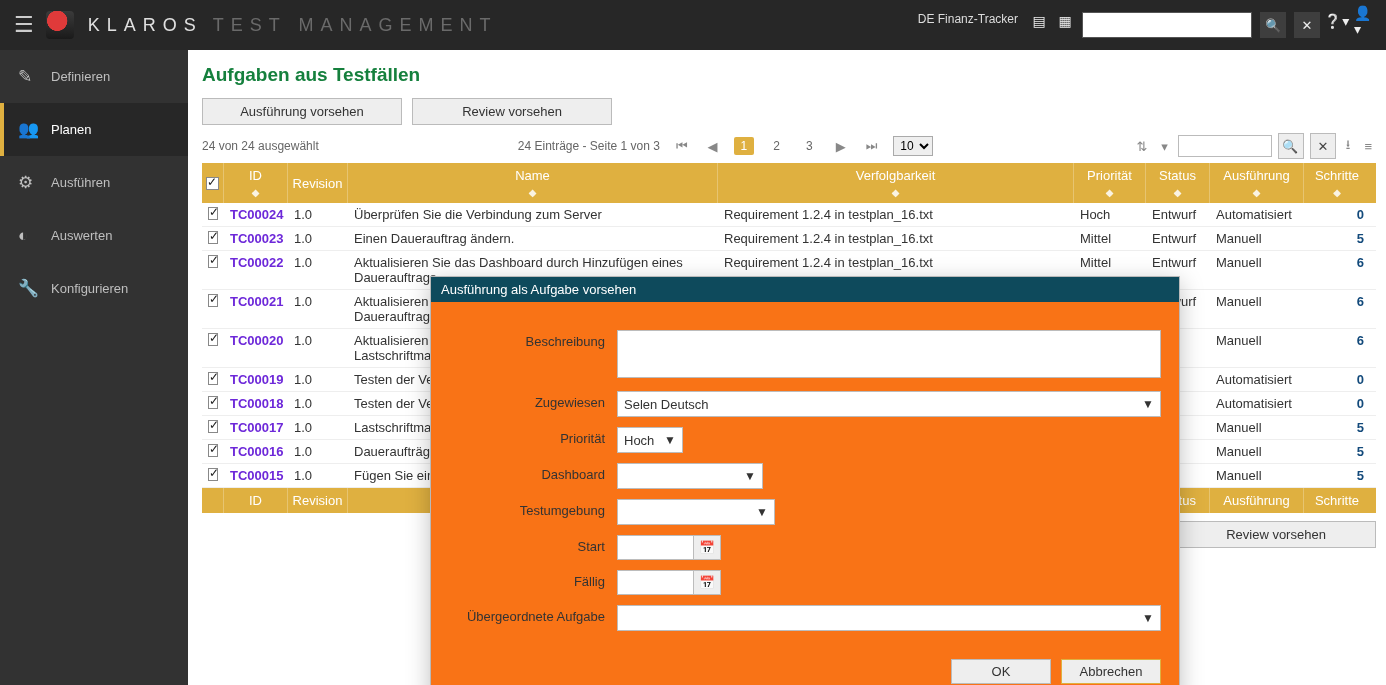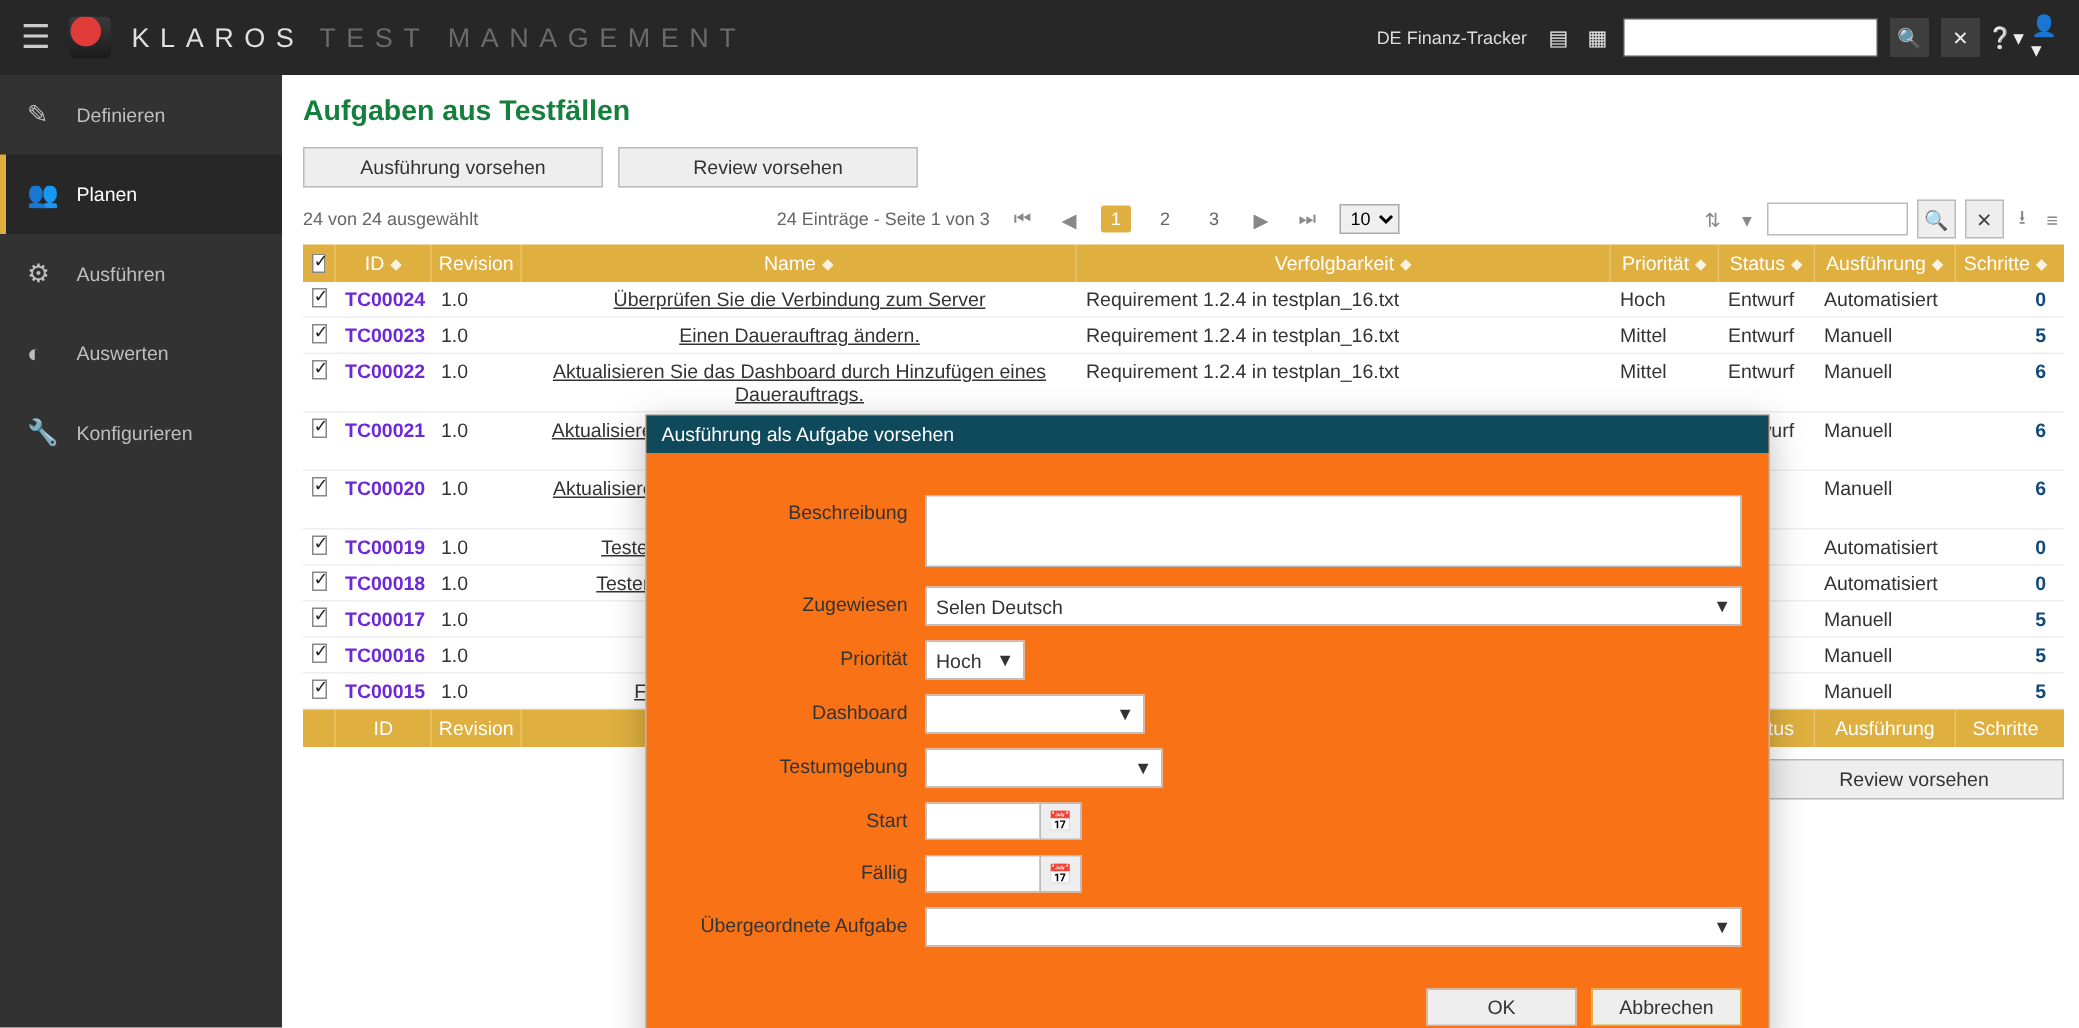--- a/index.html
+++ b/index.html
@@ -3,21 +3,21 @@
 <meta charset="utf-8">
 <style>
 * { box-sizing: border-box; margin: 0; padding: 0; }
 body { font-family: "Helvetica Neue", Arial, sans-serif; font-size: 13px; background: #fff; color: #333; overflow: hidden; }
 .topbar { height: 50px; background: #272727; display: flex; align-items: center; padding: 0 14px; }
 .hamburger { color: #ccc; font-size: 22px; margin-right: 12px; cursor: pointer; }
 .logo-icon { width: 28px; height: 28px; background: radial-gradient(circle at 40% 35%, #e03a3a 0 40%, transparent 42%), linear-gradient(180deg,#3b3b3b,#1a1a1a); border-radius: 4px; margin-right: 14px; position: relative; }
 .brand { color: #e0e0e0; font-weight: 400; letter-spacing: 7px; font-size: 18px; }
 .brand-light { color: #6a6a6a; letter-spacing: 7px; font-size: 18px; margin-left: 10px; }
 .topbar-spacer { flex: 1; }
-.top-right { display: flex; align-items: center; gap: 8px; color: #ccc; }
+.top-right { display: flex; gap: 8px; color: #ccc; }
 .proj-label { color: #ddd; font-size: 12px; margin-right: 4px; }
 .top-ico { width: 18px; height: 18px; display: inline-flex; align-items: center; justify-content: center; color: #eee; font-size: 14px; cursor: pointer; }
 .searchbox { width: 170px; height: 26px; background: #fff; border: 1px solid #555; }
 .sq-btn { width: 26px; height: 26px; background: #3e3e3e; display: inline-flex; align-items: center; justify-content: center; color: #eee; font-size: 13px; cursor: pointer; }
 .sidebar { position: absolute; top: 50px; bottom: 0; left: 0; width: 188px; background: #323232; }
 .side-item { display: flex; align-items: center; gap: 15px; padding: 0 18px; height: 53px; color: #bfbfbf; cursor: pointer; }
 .side-item.active { background: #272727; border-left: 4px solid #dfb040; color: #fff; padding-left: 14px; }
 .side-ico { font-size: 17px; width: 18px; }
 .main { position: absolute; left: 188px; right: 0; top: 50px; bottom: 0; padding: 14px 10px 10px 14px; }
 .page-title { font-size: 19px; font-weight: 600; color: #15803d; margin-bottom: 12px; }
@@ -25,37 +25,37 @@
 .btn { border: 1px solid #bbb; background: #eee; padding: 5px 22px; font-size: 13px; cursor: pointer; min-width: 200px; text-align: center; }
 .listbar { display: flex; align-items: center; color: #666; font-size: 12px; padding: 4px 0; }
 .listbar .center { flex: 1; text-align: center; display: flex; align-items: center; justify-content: center; gap: 12px; }
 .pager-ico { color: #888; font-size: 13px; cursor: pointer; padding: 0 4px; }
 .page-num { padding: 2px 7px; border-radius: 2px; cursor: pointer; }
 .page-num.cur { background: #dfb040; color: #fff; }
 .perpage { border: 1px solid #aaa; font-size: 12px; padding: 1px 2px; }
 .listbar-right { display: flex; align-items: center; gap: 6px; }
 .filterbox { width: 94px; height: 22px; border: 1px solid #bbb; }
 .thead, .tfoot { display: flex; background: #dfb040; color: #fff; font-size: 13px; align-items: stretch; }
-.th { padding: 5px 6px; border-right: 1px solid rgba(255,255,255,.25); display: flex; align-items: center; justify-content: center; gap: 4px; cursor: pointer; }
+.th { padding: 5px 6px; border-right: 1px solid rgba(255,255,255,.25); display: flex; align-items: center; justify-content: center; gap: 4px; cursor: pointer; flex-direction: column; }
 .th:last-child{border-right:none;}
 .col-chk { width: 22px; justify-content: center; }
 .col-id { width: 64px; }
 .col-rev { width: 60px; }
 .col-name { width: 370px; justify-content: center; }
 .col-trace { width: 356px; justify-content: center; }
 .col-prio { width: 72px; }
 .col-stat { width: 64px; }
 .col-exec { width: 94px; }
 .col-steps { width: 66px; }
 .sort { font-size: 10px; opacity: .85; }
 .tr { display: flex; border-bottom: 1px solid #eee; font-size: 13px; }
 .tr > div { padding: 4px 6px; }
 .tr .col-chk { display: flex; align-items: flex-start; justify-content: center; }
 .tr .col-id { color: #6d28d9; font-weight: 600; cursor: pointer; }
-.tr .col-name { text-align: center; justify-content: flex-start; text-decoration: underline; }
+.tr .col-name { text-align: left; justify-content: flex-start; }
 .tr .col-trace { text-align: left; justify-content: flex-start; }
 .tr .col-steps { color: #134a7b; font-weight: 600; text-align: right; }
 .tr .col-prio, .tr .col-stat, .tr .col-exec { text-align: left; }
 .chk { width: 13px; height: 13px; border: 1px solid #888; background: #fff; display: inline-block; position: relative; }
 .chk.on::after{content:"✓"; position:absolute; top:-3px; left:0; font-size:12px; color:#222;}
 .modal { position: absolute; left: 430px; top: 276px; width: 750px; background: #f97316; border: 1px solid #b9b9b9; box-shadow: 0 6px 22px rgba(0,0,0,.25); z-index: 50; }
 .modal-title { background: #0e4a5c; color: #fff; padding: 5px 10px; font-size: 13px; }
 .modal-body { padding: 28px 18px 8px; }
 .frow { display: flex; align-items: flex-start; margin-bottom: 10px; }
 .flabel { width: 168px; text-align: right; padding-right: 12px; color: #333; padding-top: 4px; font-size: 13px; }

